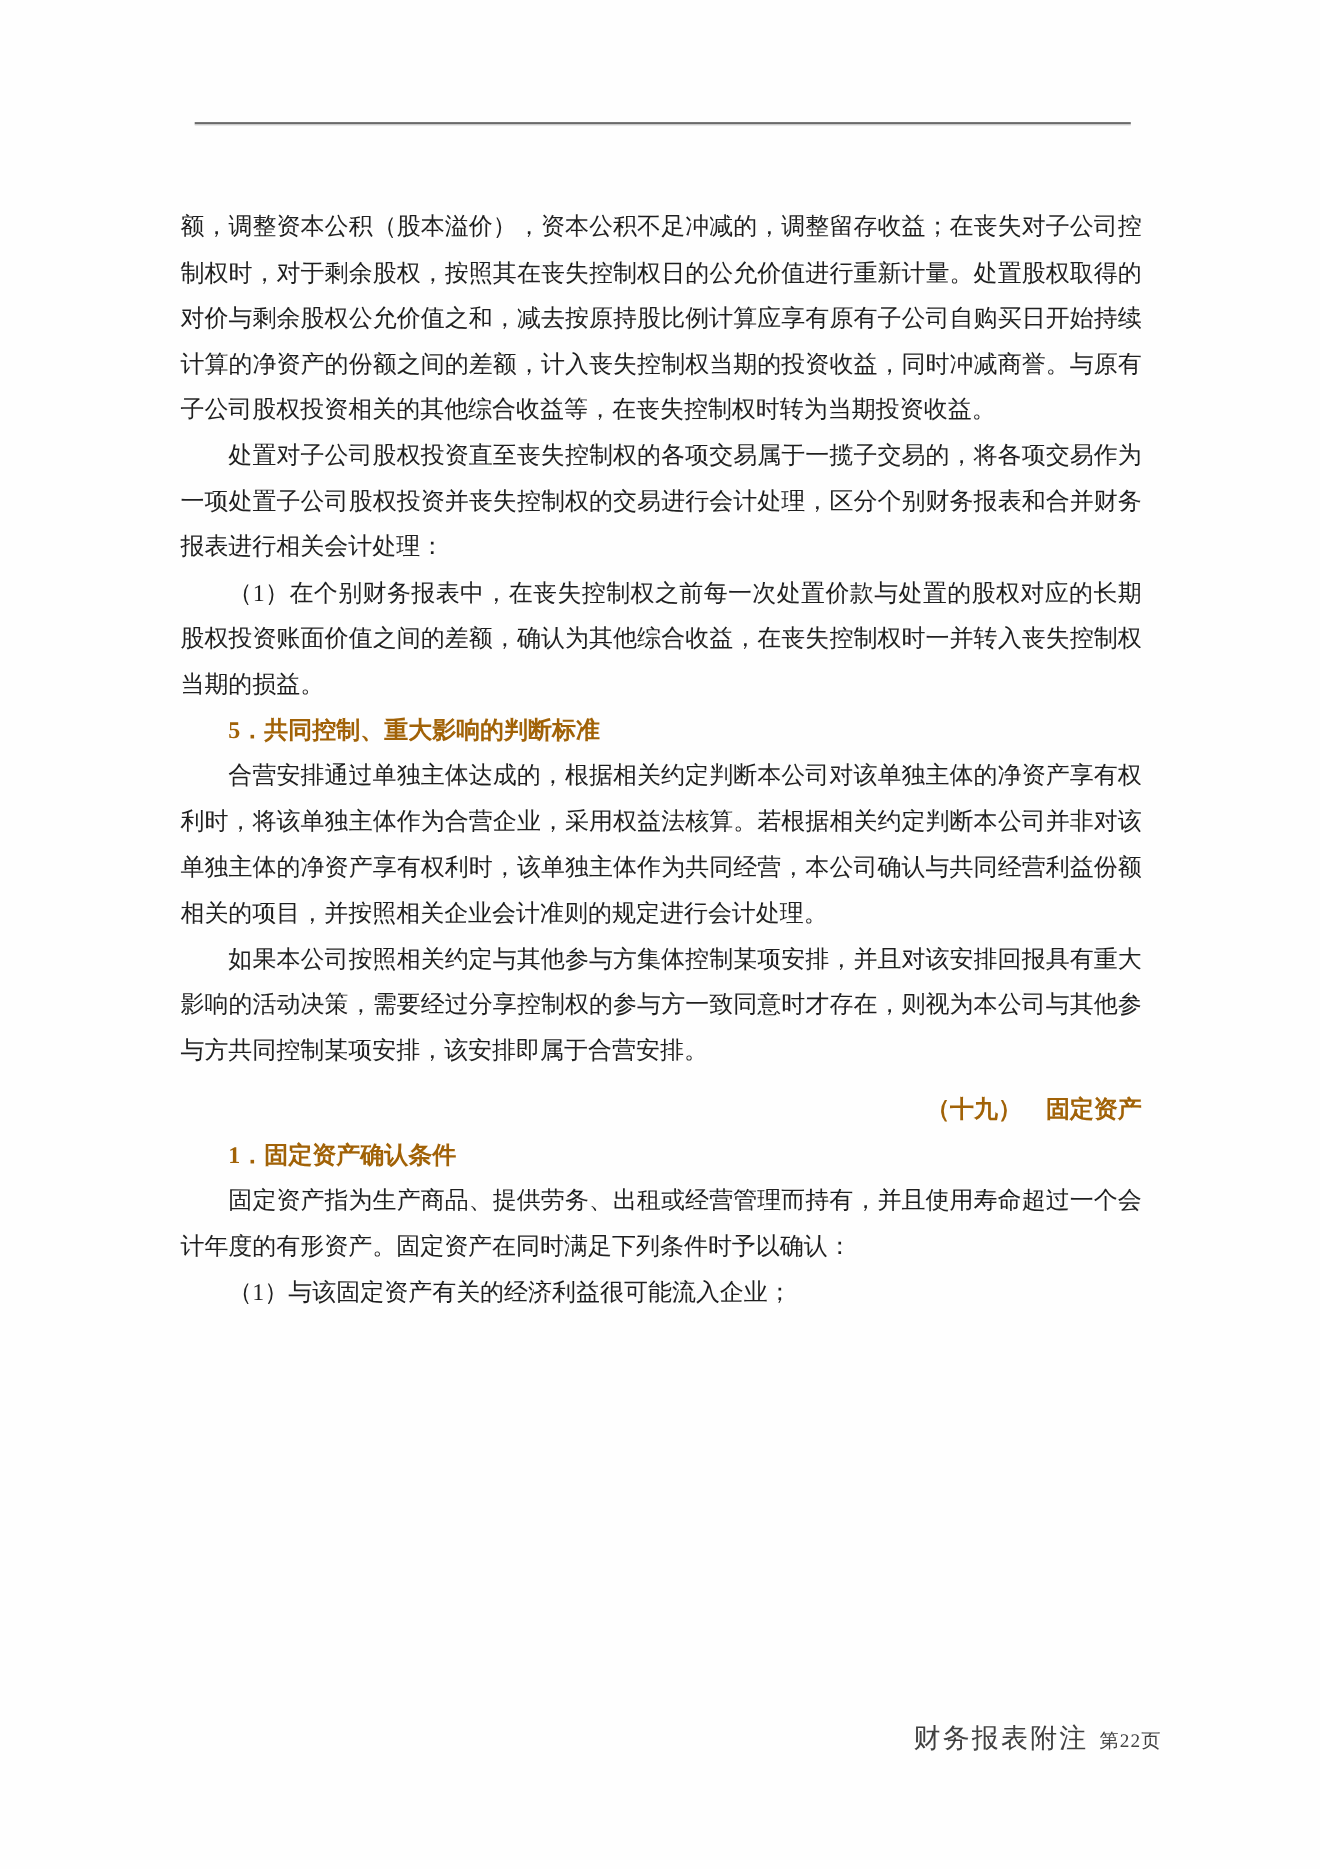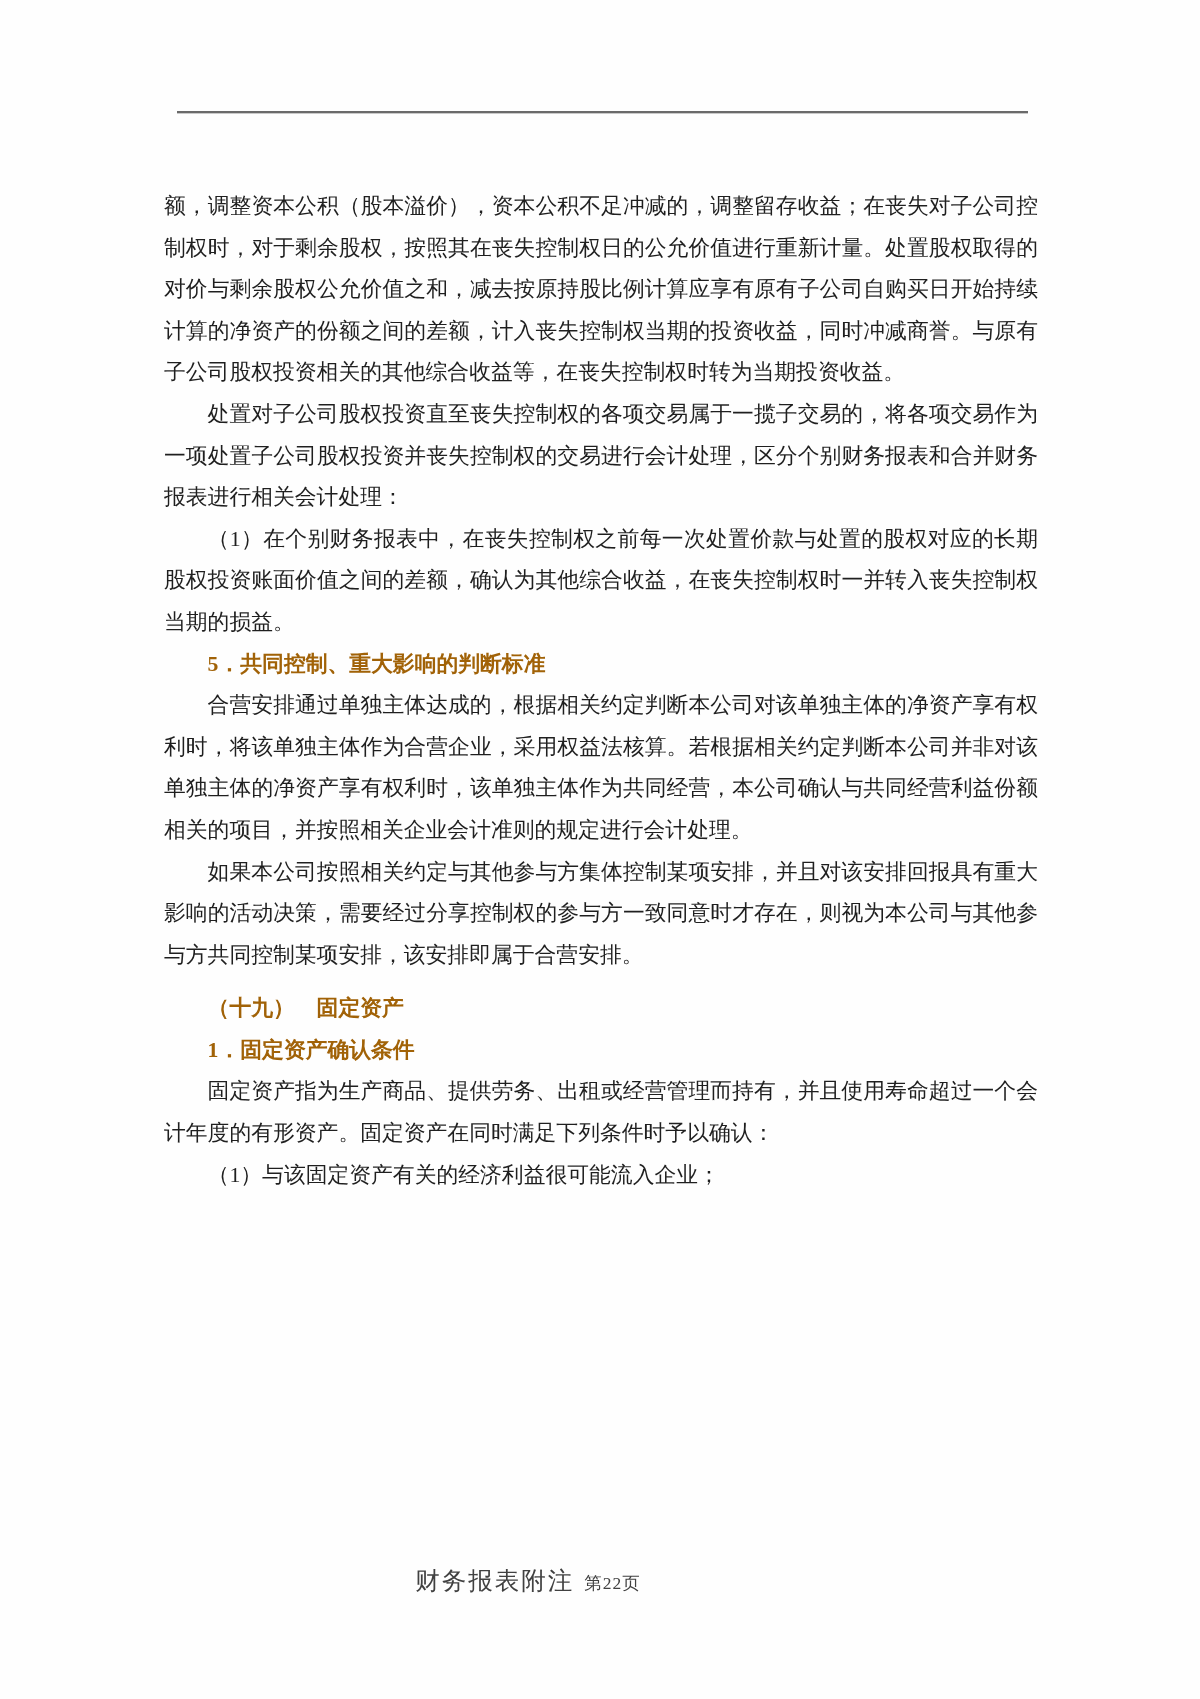--- a/index.html
+++ b/index.html
@@ -43,27 +43,28 @@
   .no-indent {
     text-indent: 0;
   }
   .heading {
     font-weight: bold;
     text-align: left;
     color: #a16207;
   }
   .gap-before {
     margin-top: 12px;
+    text-align: right;
   }
   .footer {
     position: absolute;
     top: 1564px;
     left: 0;
     width: 1056px;
-    text-align: center;
+    text-align: right;
     color: #414141;
     line-height: 34px;
     white-space: nowrap;
   }
   .footer-title {
     font-size: 24.5px;
     letter-spacing: 2px;
   }
   .footer-page {
     font-size: 17.5px;

